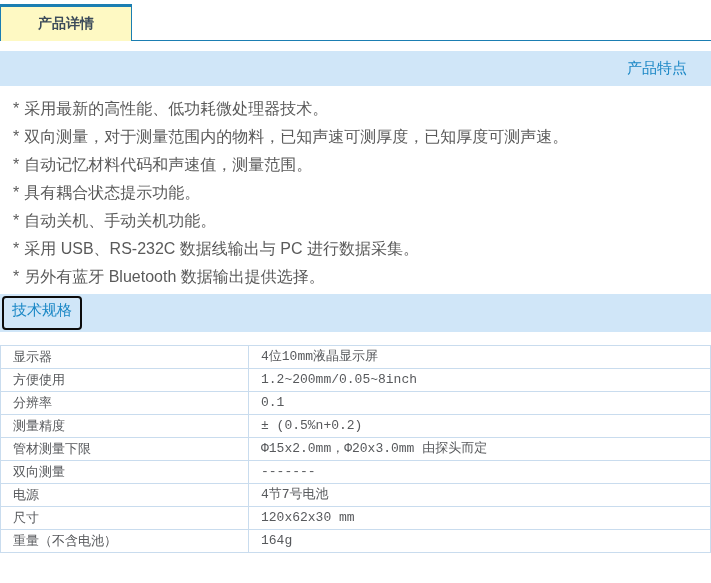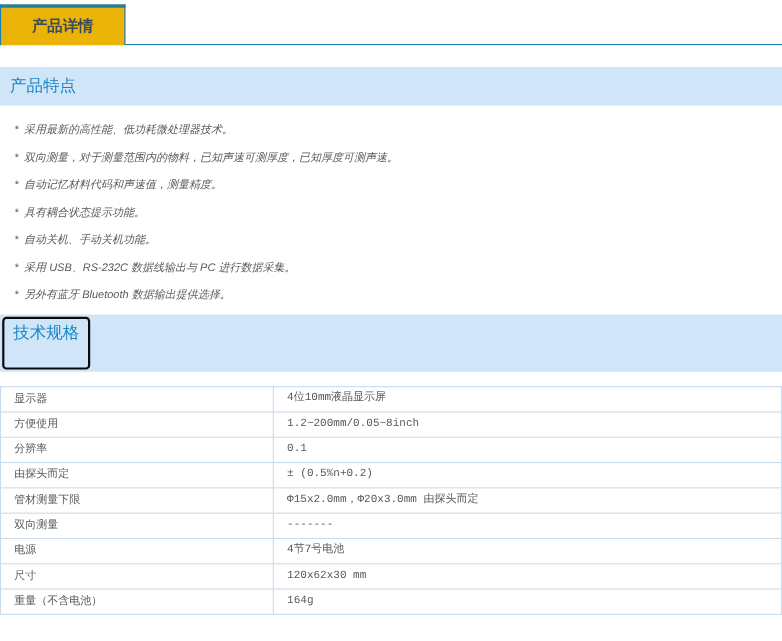--- a/index.html
+++ b/index.html
@@ -9,55 +9,55 @@
     -webkit-font-smoothing: antialiased;
   }
 
   
   .tabbar { position: relative; margin-top: 4px; height: 37px; }
   .tabbar::after {
     content: ""; position: absolute; left: 0; right: 0; bottom: 0;
     height: 1px; background: #1b7eb2;
   }
   .tab {
-    position: absolute; left: 0; top: 0; bottom: 0; width: 114px; z-index: 1;
-    box-sizing: border-box; background: #eab308;
+    position: absolute; left: 0; top: 0; bottom: 0; width: 132px; z-index: 1;
+    box-sizing: border-box; background: #fef9c3;
     border-top: 3px solid #1b7eb2;
     border-left: 1px solid #1b7eb2;
     border-right: 1px solid #1b7eb2;
     display: flex; align-items: center; justify-content: center;
     font-size: 14px; font-weight: bold; color: #3c4b5a; cursor: pointer;
   }
 
   
   .band {
     background: #d0e6f8; color: #1a87c5; font-size: 15px;
     box-sizing: border-box;
   }
-  .band.features { margin-top: 20px; padding: 8px 9px; }
+  .band.features { margin-top: 10px; padding: 8px 24px; text-align: right; }
   .band.specs { margin-top: 8px; padding: 2px; }
   .focus-box {
     display: inline-block; border: 2px solid #0b0b0b; border-radius: 4px;
-    padding: 3px 8px 22px; cursor: pointer;
+    padding: 3px 8px 8px; cursor: pointer;
   }
 
   
   .feature-list { list-style: none; margin: 15px 0 0; padding: 0 10px 0 13px; }
   .feature-item {
-    color: #5a5a5a; font-size: 10px; line-height: 16px; margin: 0 0 9px; font-style: italic;
+    color: #5a5a5a; font-size: 16px; line-height: 16px; margin: 12px 0 9px;
   }
   .feature-item .star { margin-right: 5px; color: #5a5a5a; }
 
   
   table.specs-table {
     width: 711px; border-collapse: collapse; margin-top: 13px;
     table-layout: fixed;
   }
   table.specs-table td {
-    border: 1px solid #c9dcee; font-size: 10px; color: #57595c;
+    border: 1px solid #c9dcee; font-size: 13px; color: #57595c;
     padding: 3px 12px; line-height: 16px; vertical-align: middle;
     overflow: hidden;
   }
   td.spec-label { width: 248px; box-sizing: border-box; }
   td.spec-value { white-space: pre-wrap; font-family: Liberation Mono, monospace; }
 </style>
 </head>
 <body>
 
 <div>
@@ -68,21 +68,21 @@
     </div>
   </div>
 
   <div class="band features">
     <span>产品特点</span>
   </div>
 
   <ul class="feature-list">
     <li class="feature-item"><span class="star">*</span><span>采用最新的高性能、低功耗微处理器技术。</span></li>
     <li class="feature-item"><span class="star">*</span><span>双向测量，对于测量范围内的物料，已知声速可测厚度，已知厚度可测声速。</span></li>
-    <li class="feature-item"><span class="star">*</span><span>自动记忆材料代码和声速值，测量精度。</span></li>
+    <li class="feature-item"><span class="star">*</span><span>自动记忆材料代码和声速值，测量范围。</span></li>
     <li class="feature-item"><span class="star">*</span><span>具有耦合状态提示功能。</span></li>
     <li class="feature-item"><span class="star">*</span><span>自动关机、手动关机功能。</span></li>
     <li class="feature-item"><span class="star">*</span><span>采用 USB、RS-232C 数据线输出与 PC 进行数据采集。</span></li>
     <li class="feature-item"><span class="star">*</span><span>另外有蓝牙 Bluetooth 数据输出提供选择。</span></li>
   </ul>
 
   <div class="band specs">
     <span class="focus-box">
       <span>技术规格</span>
     </span>
@@ -96,21 +96,21 @@
       </tr>
       <tr>
         <td class="spec-label">方便使用</td>
         <td class="spec-value">1.2~200mm/0.05~8inch</td>
       </tr>
       <tr>
         <td class="spec-label">分辨率</td>
         <td class="spec-value">0.1</td>
       </tr>
       <tr>
-        <td class="spec-label">由探头而定</td>
+        <td class="spec-label">测量精度</td>
         <td class="spec-value">± (0.5%n+0.2)</td>
       </tr>
       <tr>
         <td class="spec-label">管材测量下限</td>
         <td class="spec-value">Φ15x2.0mm，Φ20x3.0mm 由探头而定</td>
       </tr>
       <tr>
         <td class="spec-label">双向测量</td>
         <td class="spec-value">-------</td>
       </tr>

